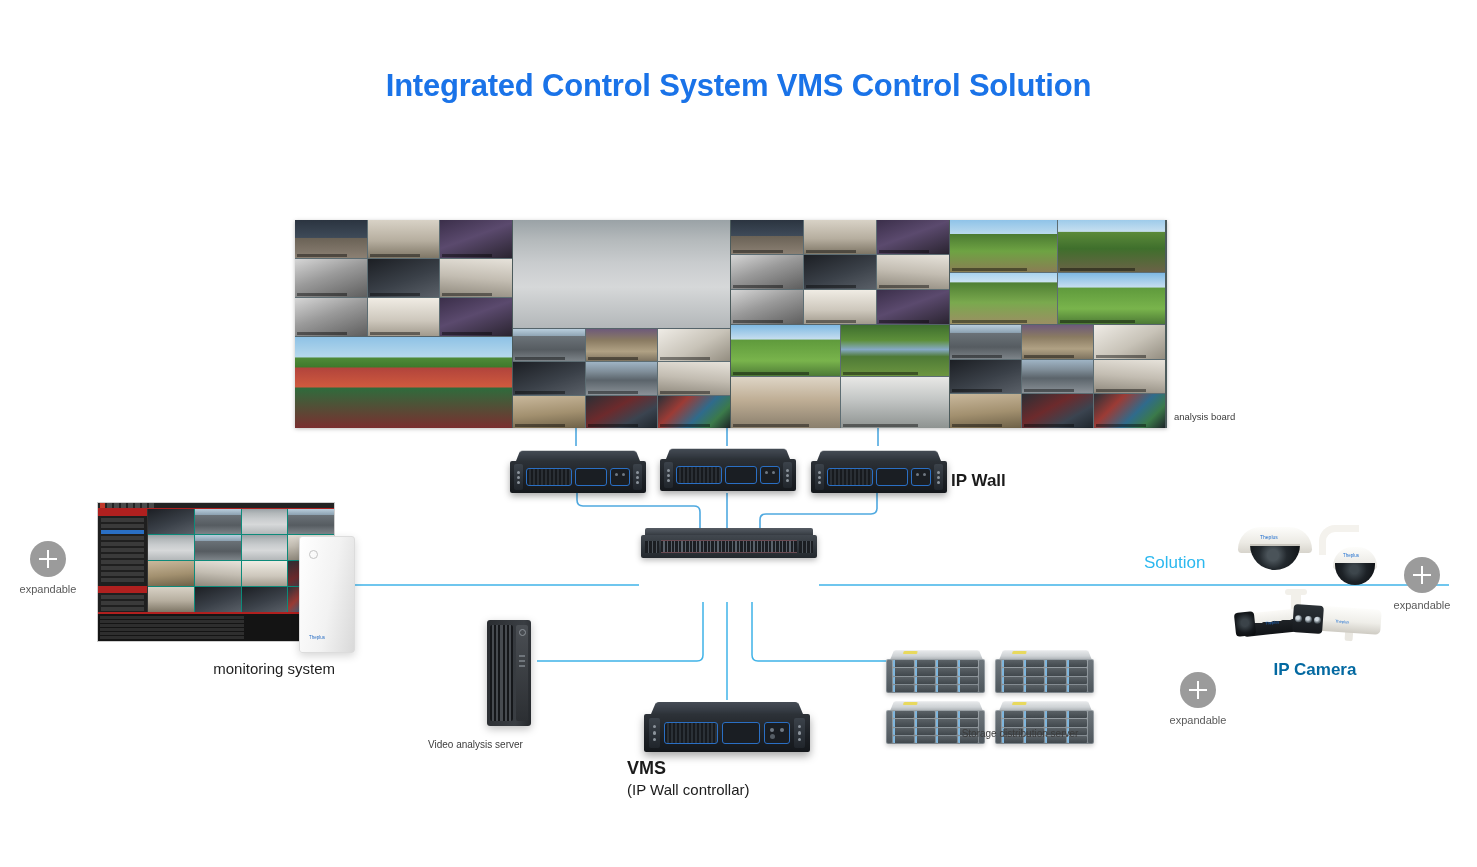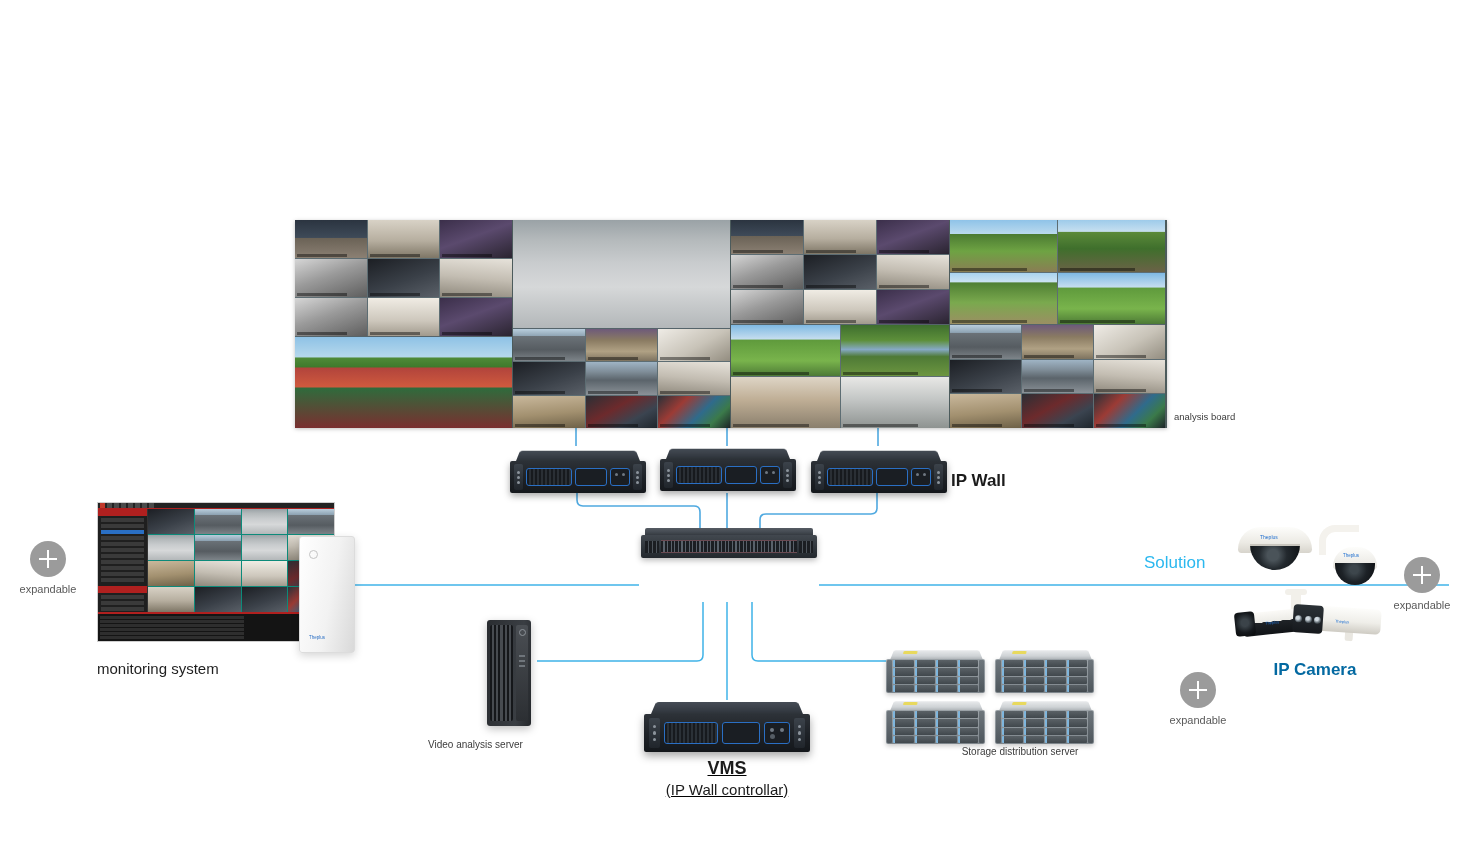--- a/index.html
+++ b/index.html
@@ -320,21 +320,21 @@
     width: 9px; height: 9px; border-radius: 50%;
     border: 1px solid #c3c3c3;
   }
   #tower-pc .brand {
     position: absolute; left: 9px; bottom: 12px;
     font-size: 4.5px; color: #2a6fc4;
   }
   #monitoring-label {
     position: absolute;
     left: 97px; top: 660px;
-    width: 238px; text-align: left;
+    width: 238px; text-align: right;
     font-size: 15px; color: #1f1f1f;
   }
 
   
   .expandable { position: absolute; width: 90px; text-align: center; }
   .expandable .circle {
     width: 36px; height: 36px; border-radius: 50%;
     background: #9b9b9b;
     margin: 0 auto 6px;
     position: relative;
@@ -544,21 +544,21 @@
     position: absolute; width: 4px; height: 4px; border-radius: 50%;
     background: #717a83; top: 5px; left: 5px;
   }
   #vms-rack .ctrl i + i { left: 15px; }
   #vms-rack .ctrl b {
     position: absolute; width: 5px; height: 5px; border-radius: 50%;
     background: #555d65; bottom: 4px; left: 5px;
   }
   #vms-label {
     position: absolute; left: 627px; top: 758px;
-    width: 200px; text-align: center; text-decoration: underline;
+    width: 200px; text-align: left;
   }
   #vms-label .l1 { font-size: 18px; font-weight: bold; color: #1b1b1b; }
   #vms-label .l2 { font-size: 15px; color: #1b1b1b; margin-top: 2px; }
 
   
   #storage {
     position: absolute;
     left: 886px; top: 648px;
     width: 208px; height: 96px;
     display: grid;
@@ -597,30 +597,31 @@
     grid-template-columns: repeat(4, 1fr);
     grid-template-rows: repeat(4, 1fr);
     gap: 1px;
   }
   .storage-unit .d {
     background: linear-gradient(180deg,#5a6166 0%,#41484d 100%);
     border-left: 2px solid #7fb6dd;
     border-radius: 1px;
   }
   #storage-label {
-    position: absolute; left: 920px; top: 746px;
+    position: absolute; left: 920px; top: 728px;
     width: 200px; text-align: center;
     font-size: 10px; color: #3c3c3c;
   }
 </style>
 </head>
 <body>
 
 <div id="stage">
 
+  <div id="page-title">Integrated Control System VMS Control Solution</div>
 
   <svg id="links" viewBox="0 0 1477 867" width="1477" height="867">
     <g fill="none" stroke="#4fa9e0" stroke-width="1.6">
 
       <path d="M576 428 L576 446"></path>
       <path d="M727 428 L727 446"></path>
       <path d="M878 428 L878 446"></path>
 
       <path d="M577 493 L577 500 Q577 506 583 506 L694 506 Q700 506 700 512 L700 528"></path>
       <path d="M727 493 L727 528"></path>

